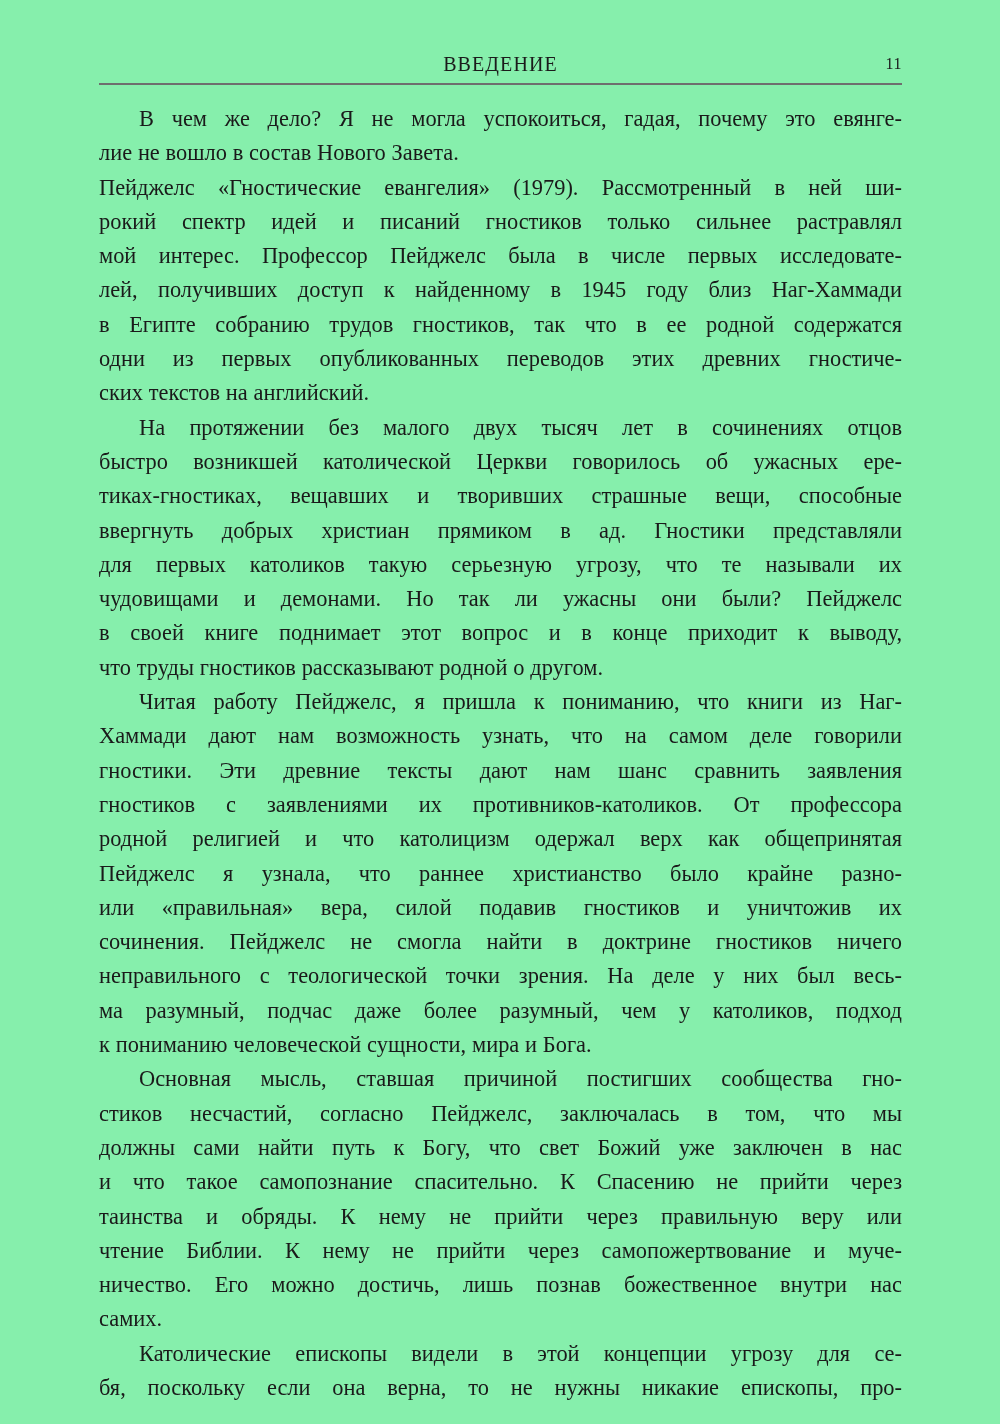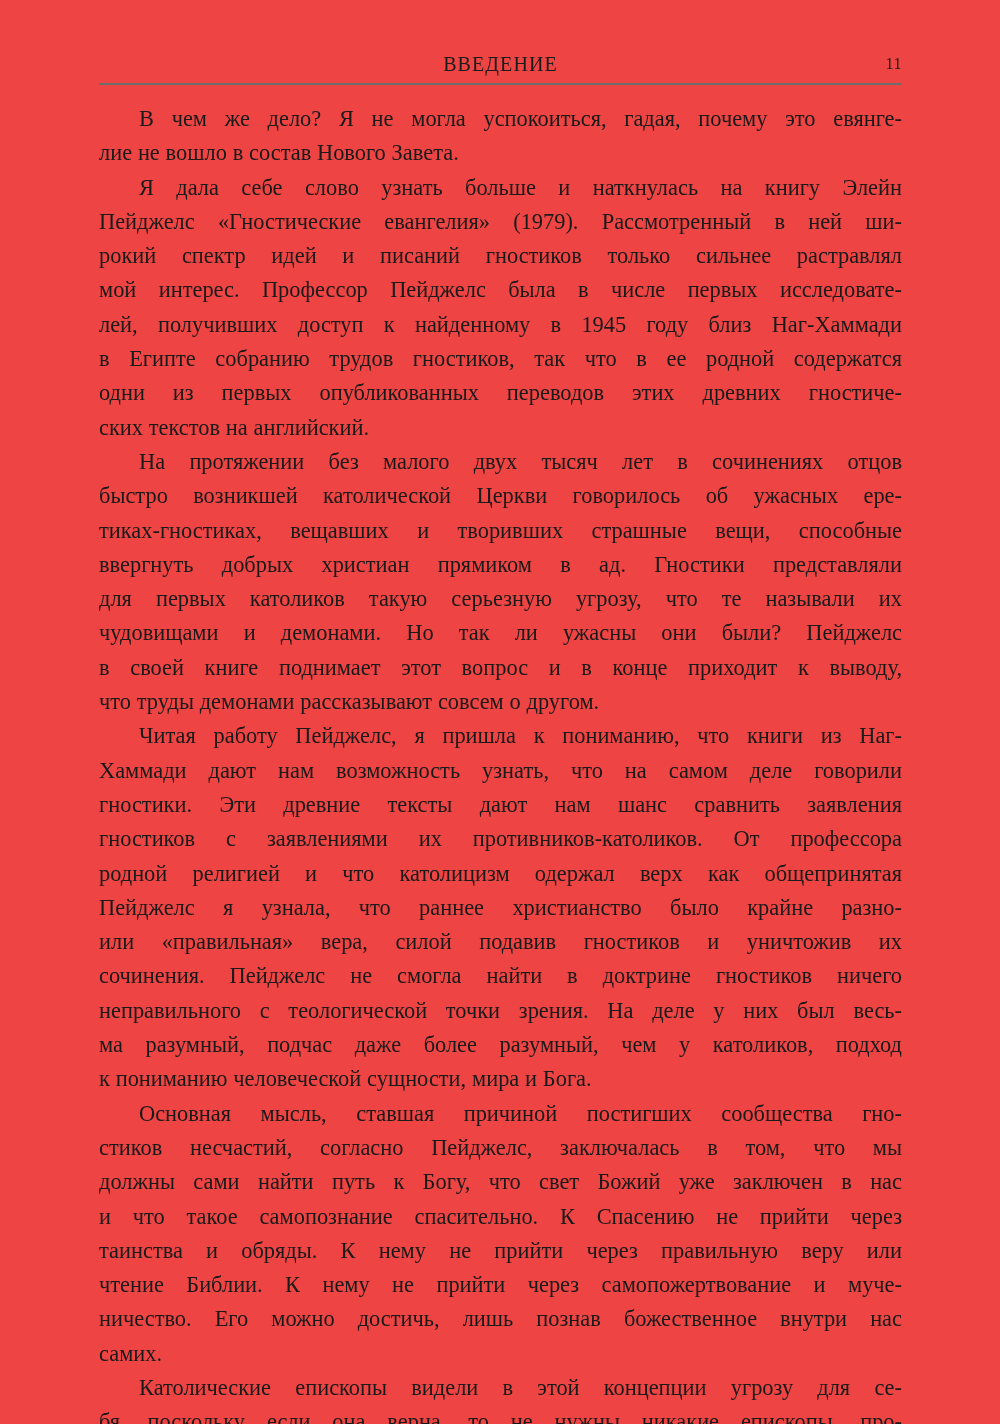--- a/index.html
+++ b/index.html
@@ -92,53 +92,52 @@
   .line.last {
     text-align-last: left;
   }
   .line.indent {
     text-indent: 40px;
   }
 </style>
 </head>
 <body>
 
-<div class="page" style="background: #ef4444; color: rgb(26, 26, 26);">
+<div class="page" style="background: #86efac; color: rgb(26, 26, 26);">
 
   <div class="running-head">
     <div class="running-head-title">ВВЕДЕНИЕ</div>
     <div class="running-head-folio">11</div>
   </div>
 
   <div class="head-rule" style="background: rgb(110, 110, 110);"></div>
 
   <div class="text-block">
       <p class="para">
         <span class="line indent">В чем же дело? Я не могла успокоиться, гадая, почему это евянге-</span>
         <span class="line last">лие не вошло в состав Нового Завета.</span>
       </p>
       <p class="para">
-        <span class="line indent">Я дала себе слово узнать больше и наткнулась на книгу Элейн</span>
         <span class="line">Пейджелс «Гностические евангелия» (1979). Рассмотренный в ней ши-</span>
         <span class="line">рокий спектр идей и писаний гностиков только сильнее растравлял</span>
         <span class="line">мой интерес. Профессор Пейджелс была в числе первых исследовате-</span>
         <span class="line">лей, получивших доступ к найденному в 1945 году близ Наг-Хаммади</span>
         <span class="line">в Египте собранию трудов гностиков, так что в ее родной содержатся</span>
         <span class="line">одни из первых опубликованных переводов этих древних гностиче-</span>
         <span class="line last">ских текстов на английский.</span>
       </p>
       <p class="para">
         <span class="line indent">На протяжении без малого двух тысяч лет в сочинениях отцов</span>
         <span class="line">быстро возникшей католической Церкви говорилось об ужасных ере-</span>
         <span class="line">тиках-гностиках, вещавших и творивших страшные вещи, способные</span>
         <span class="line">ввергнуть добрых христиан прямиком в ад. Гностики представляли</span>
         <span class="line">для первых католиков такую серьезную угрозу, что те называли их</span>
         <span class="line">чудовищами и демонами. Но так ли ужасны они были? Пейджелс</span>
         <span class="line">в своей книге поднимает этот вопрос и в конце приходит к выводу,</span>
-        <span class="line last">что труды демонами рассказывают совсем о другом.</span>
+        <span class="line last">что труды гностиков рассказывают родной о другом.</span>
       </p>
       <p class="para">
         <span class="line indent">Читая работу Пейджелс, я пришла к пониманию, что книги из Наг-</span>
         <span class="line">Хаммади дают нам возможность узнать, что на самом деле говорили</span>
         <span class="line">гностики. Эти древние тексты дают нам шанс сравнить заявления</span>
         <span class="line">гностиков с заявлениями их противников-католиков. От профессора</span>
         <span class="line">родной религией и что католицизм одержал верх как общепринятая</span>
         <span class="line">Пейджелс я узнала, что раннее христианство было крайне разно-</span>
         <span class="line">или «правильная» вера, силой подавив гностиков и уничтожив их</span>
         <span class="line">сочинения. Пейджелс не смогла найти в доктрине гностиков ничего</span>

